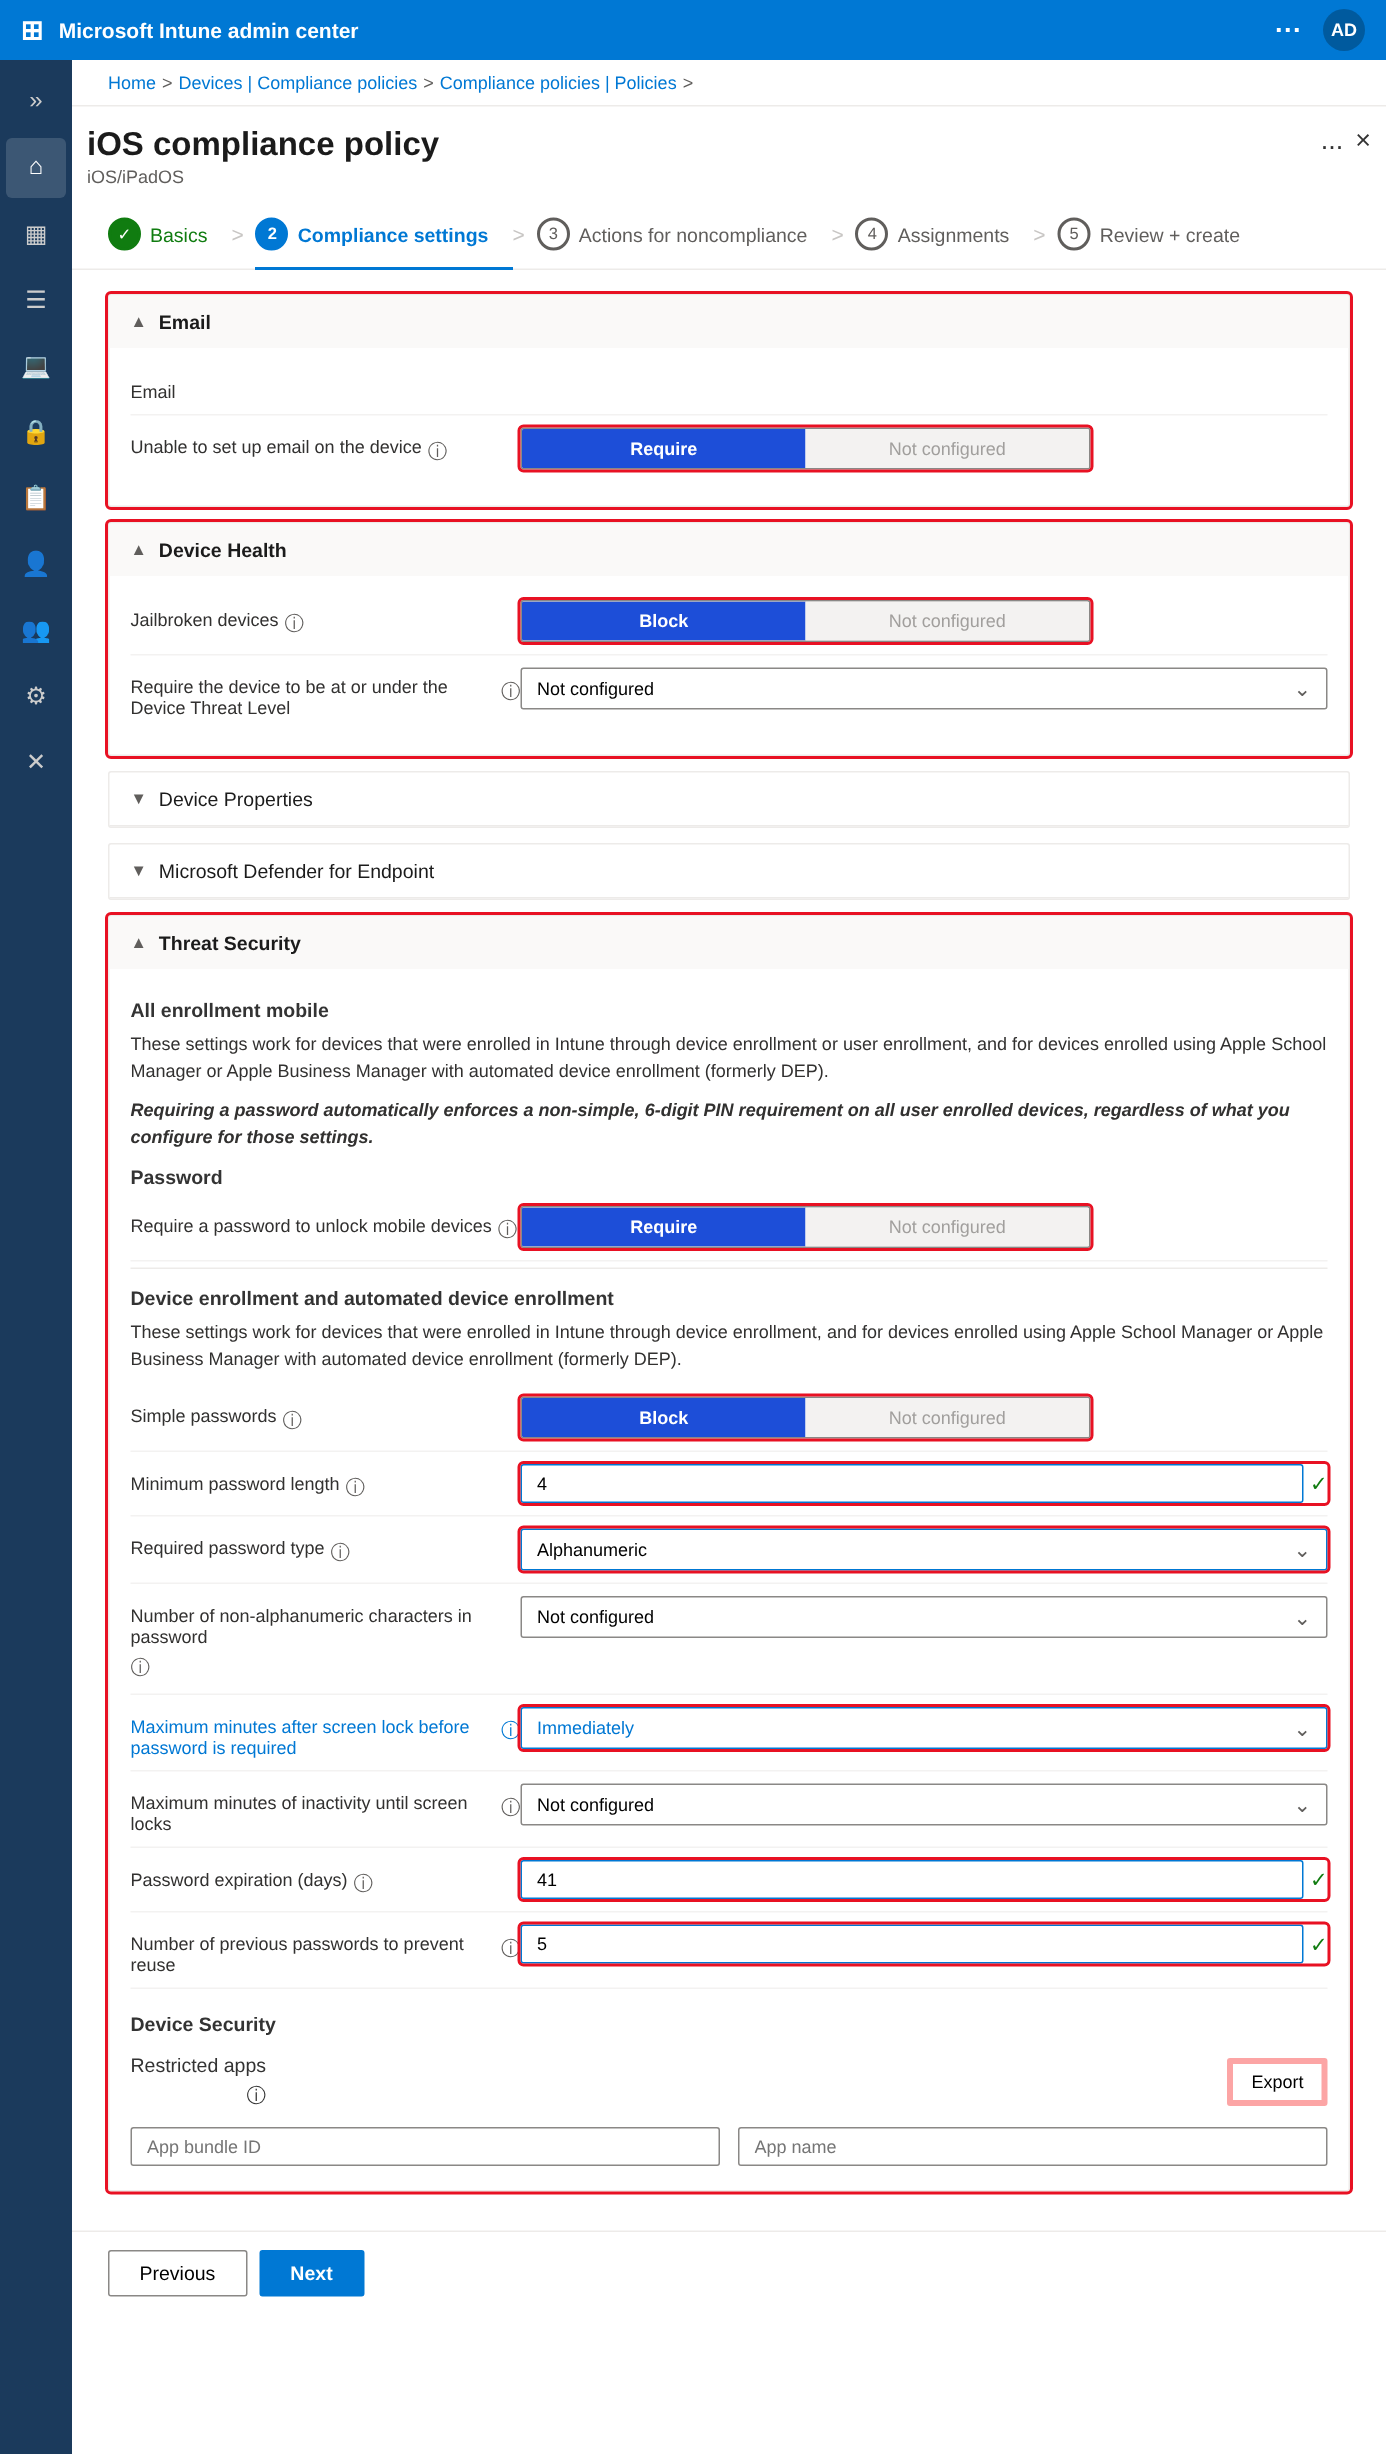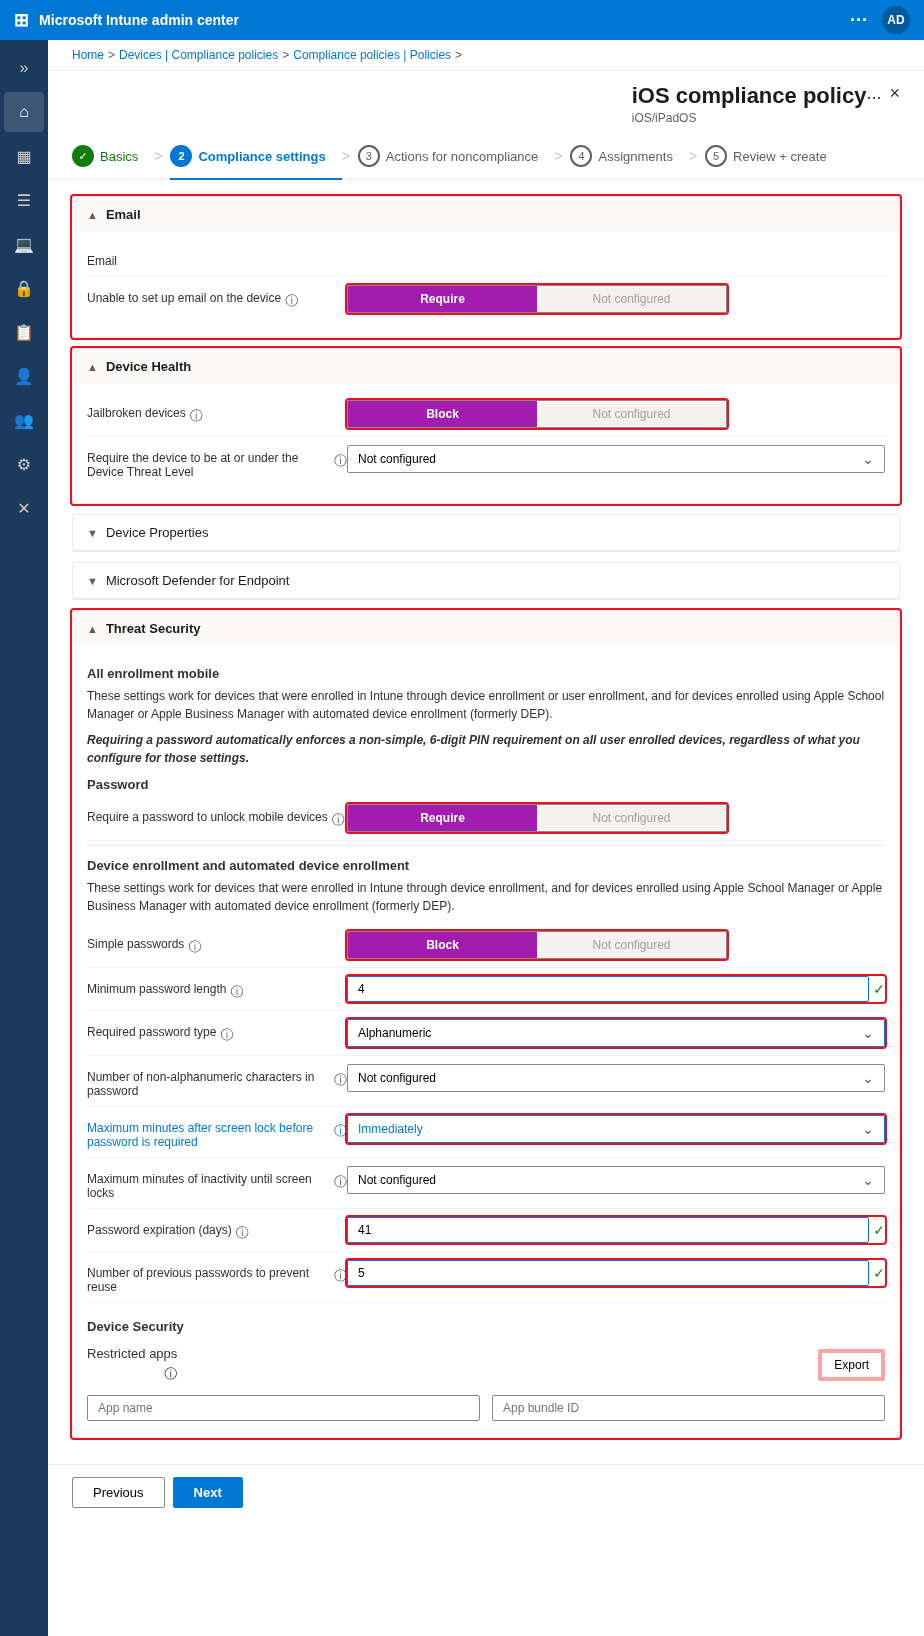--- a/index.html
+++ b/index.html
@@ -44,21 +44,21 @@
     .breadcrumb {
       padding: 8px 24px; font-size: 12px; color: #0078d4;
       display: flex; gap: 4px; align-items: center;
       border-bottom: 1px solid #edebe9;
     }
     .breadcrumb span { color: #605e5c; }
     .breadcrumb a { color: #0078d4; text-decoration: none; }
 
     
     .page-header {
-      padding: 12px 24px 8px; display: flex; align-items: flex-start; justify-content: flex-end;
+      padding: 12px 10px 8px; display: flex; align-items: flex-start; justify-content: space-between;
     }
     .page-title { font-size: 22px; font-weight: 600; color: #1b1b1b; }
     .page-subtitle { font-size: 12px; color: #605e5c; margin-top: 2px; }
     .page-header-actions { display: flex; gap: 8px; align-items: center; }
     .ellipsis-btn { background: none; border: none; cursor: pointer; font-size: 18px; color: #333; }
     .close-btn { background: none; border: none; cursor: pointer; font-size: 18px; color: #333; }
 
     
     .wizard-steps {
       display: flex; padding: 0 24px; border-bottom: 1px solid #edebe9;
@@ -114,21 +114,21 @@
     
     .toggle-group {
       display: flex; border: 1px solid #8a8886; border-radius: 2px;
       overflow: hidden; width: 280px;
     }
     .toggle-btn {
       flex: 1; padding: 6px 12px; text-align: center; font-size: 12px;
       cursor: pointer; background: white; color: #333; border: none;
       font-family: inherit;
     }
-    .toggle-btn.active { background: #a21caf; color: white; font-weight: 600; }
+    .toggle-btn.active { background: #1d4ed8; color: white; font-weight: 600; }
     .toggle-btn.not-configured { color: #a19f9d; background: #f3f2f1; }
     .select-wrapper { position: relative; }
     .select-wrapper::after {
       content: '⌄'; position: absolute; right: 10px; top: 50%;
       transform: translateY(-50%); pointer-events: none; color: #605e5c; font-size: 14px;
     }
     .select-wrapper select { padding-right: 24px; width: 100%; border: none; outline: none;
       font-size: 12px; background: transparent; cursor: pointer; font-family: inherit;
       appearance: none; }
     .text-input-with-check {
@@ -437,21 +437,21 @@
                 <select style="padding:6px 24px 6px 10px; width:100%; font-size:12px;">
                   <option selected="">Alphanumeric</option>
                   <option>Numeric</option>
                   <option>Not configured</option>
                 </select>
               </div>
             </div>
           </div>
 
           <div class="form-row">
-            <div class="form-label" style="width:260px;">
+            <div class="form-label" style="width:260px;flex-direction:column;">
               <span>Number of non-alphanumeric characters in password</span>
               <span class="info-icon">ⓘ</span>
             </div>
             <div class="form-control">
               <div class="select-wrapper" style="border:1px solid #8a8886; border-radius:2px;">
                 <select style="padding:6px 24px 6px 10px; width:100%; font-size:12px;">
                   <option selected="">Not configured</option>
                   <option>1</option>
                   <option>2</option>
                   <option>3</option>
@@ -525,22 +525,22 @@
           <div class="device-security-section">
             <div class="section-sub-title">Device Security</div>
             <div class="restricted-apps-row">
               <div style="display:flex; align-items:flex-end; gap:4px;flex-direction:column;">
                 <span>Restricted apps</span>
                 <span class="info-icon">ⓘ</span>
               </div>
               <button class="export-btn">Export</button>
             </div>
             <div class="restricted-apps-inputs">
+              <input class="app-input" type="text" placeholder="App bundle ID" style="">
               <input class="app-input" type="text" placeholder="App name" style="">
-              <input class="app-input" type="text" placeholder="App bundle ID" style="">
             </div>
           </div>
         </div>
       </div>
 
     </div>
 
     <div class="footer">
       <button class="btn-previous">Previous</button>
       <button class="btn-next">Next</button>

